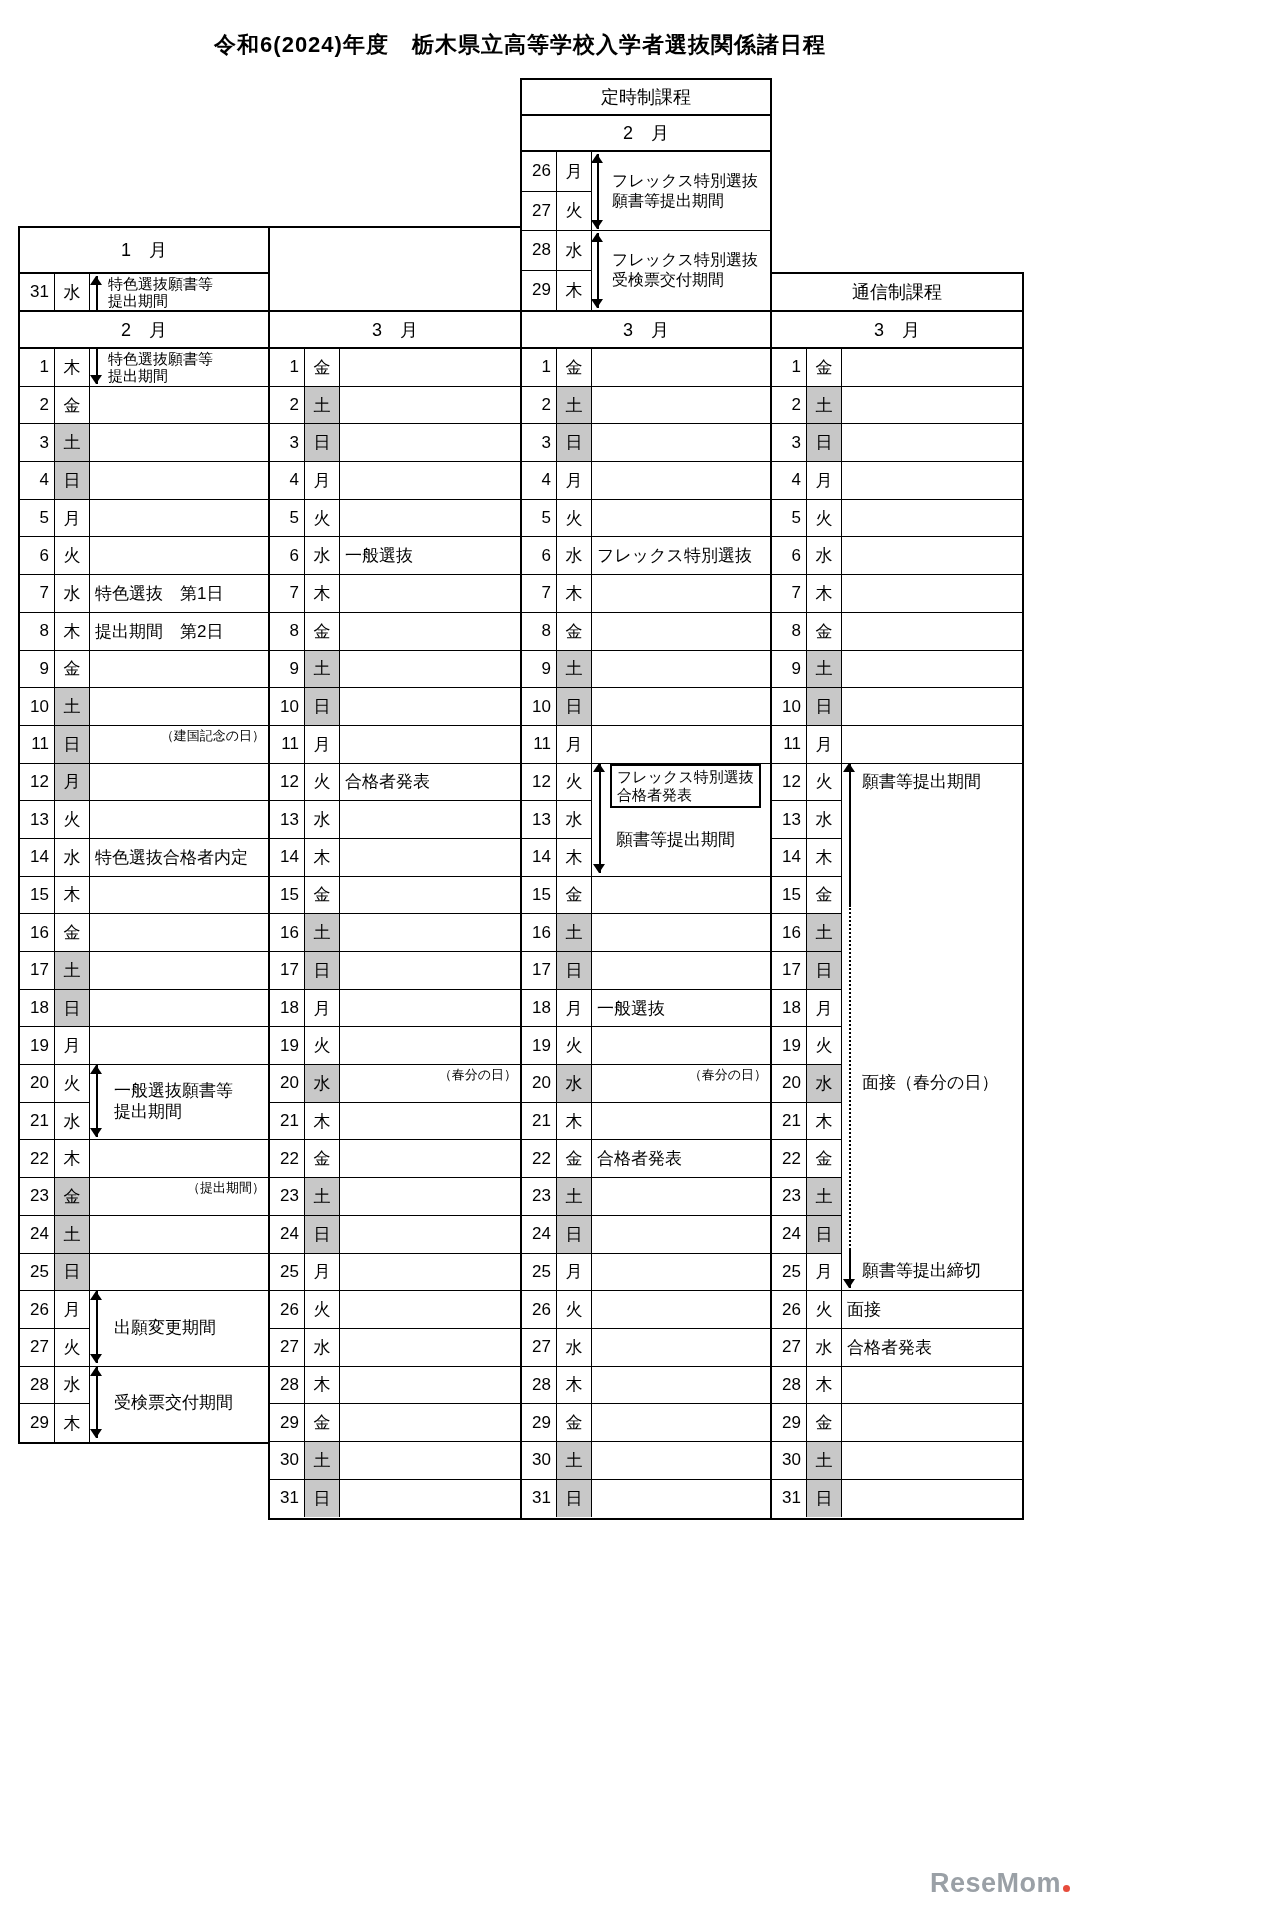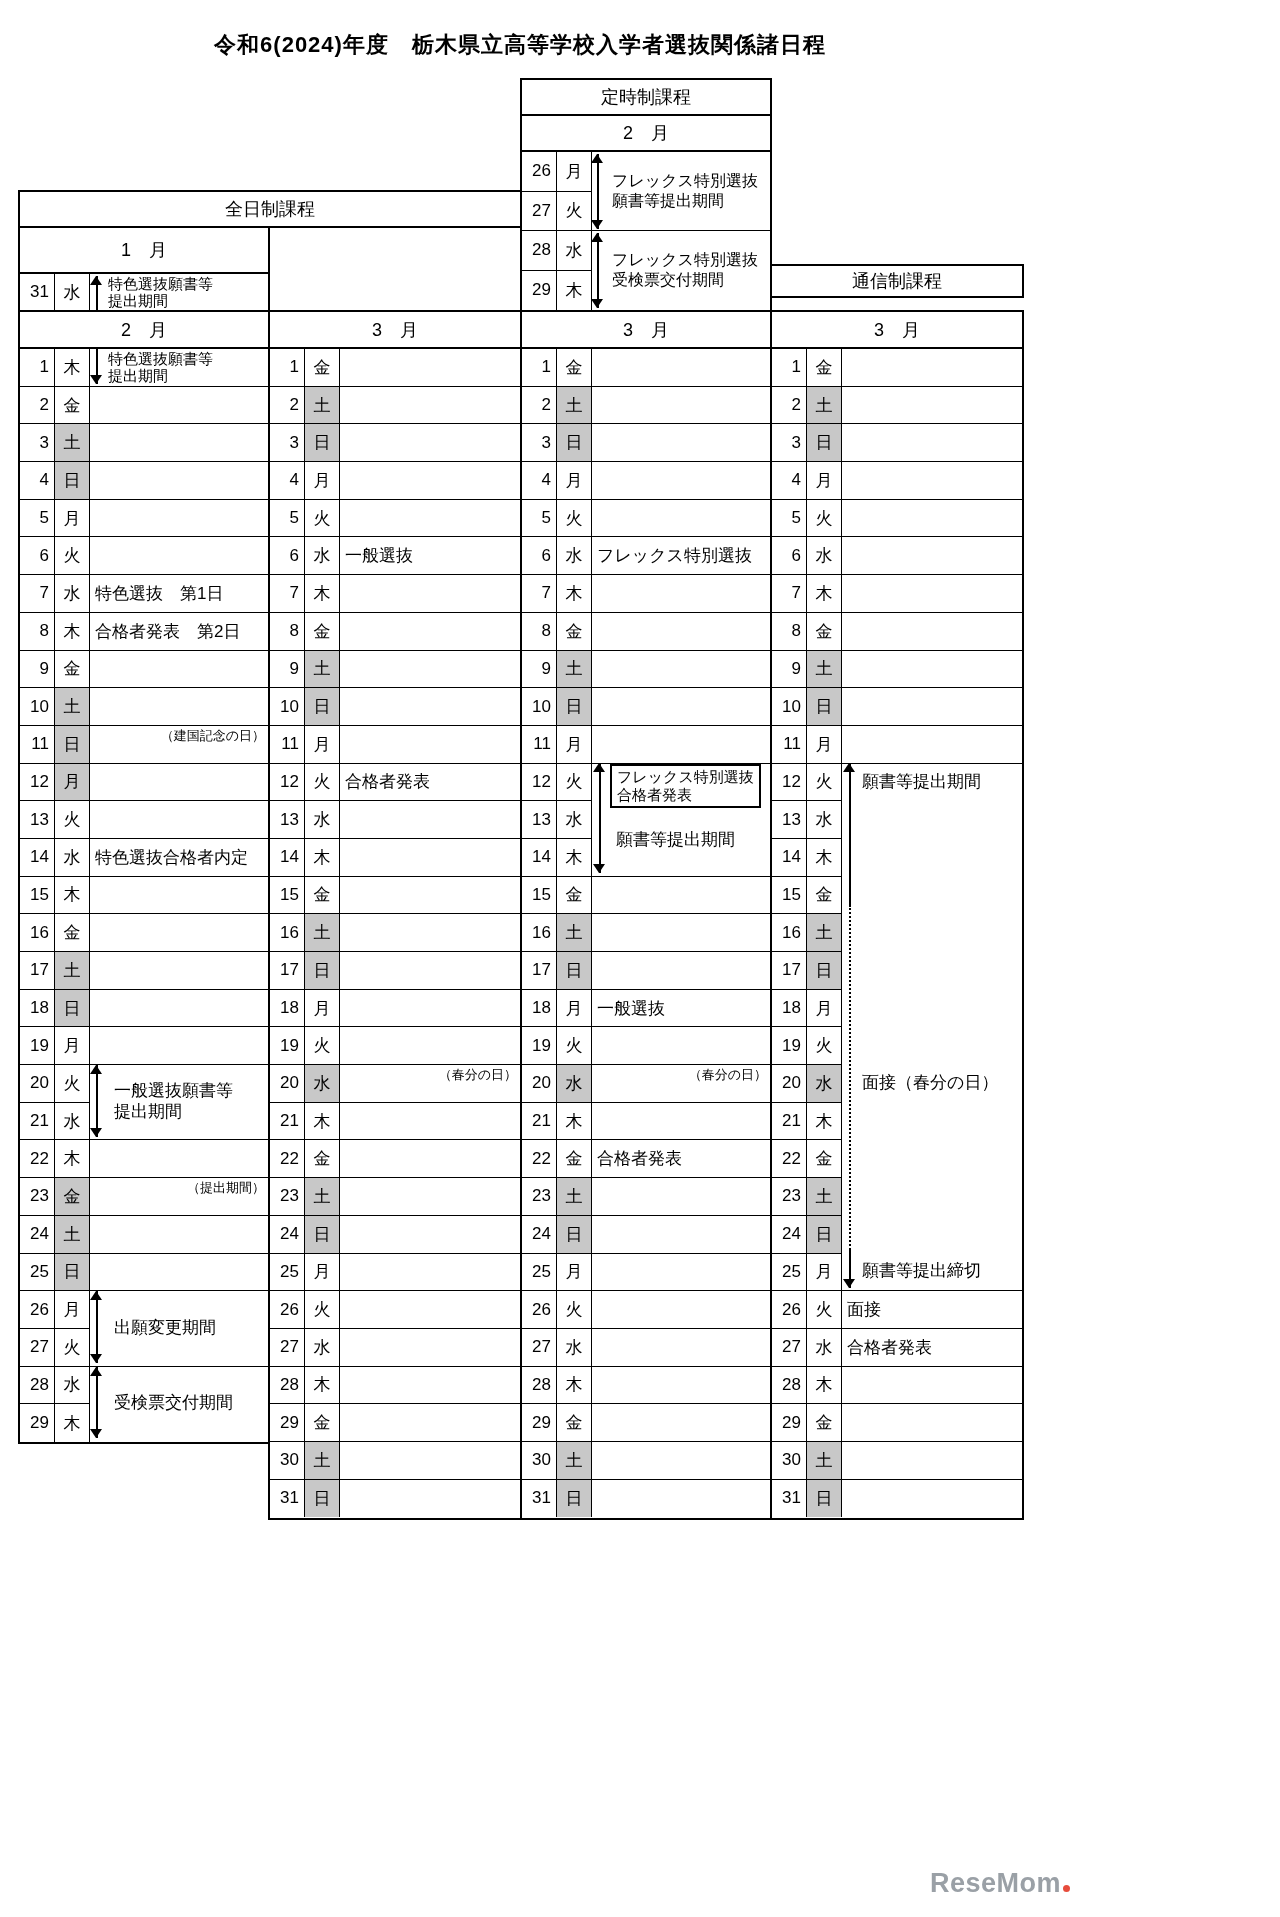--- a/index.html
+++ b/index.html
@@ -17,21 +17,21 @@
   .col{ display:block; }
 
   
   #teiji-header   { left:520px; top:78px;  width:252px; height:38px; }
   #teiji-feb-month{ left:520px; top:114px; width:252px; height:38px; }
   #teiji-feb-rows { left:520px; top:150px; width:252px; height:162px; }
   #zennichi-header{ left:18px;  top:190px; width:504px; height:38px; }
   #jan-month      { left:18px;  top:226px; width:252px; height:48px; }
   #jan-row        { left:18px;  top:272px; width:252px; height:40px; }
   #empty-box      { left:268px; top:226px; width:254px; height:86px; }
-  #tsushin-header { left:770px; top:264px; width:254px; height:34px;font-family:Liberation Serif, serif; }
+  #tsushin-header { left:770px; top:272px; width:254px; height:40px;font-family:Liberation Serif, serif; }
   #feb-month      { left:18px;  top:310px; width:252px; height:39px; }
   #mar-month-1    { left:268px; top:310px; width:254px; height:39px; }
   #mar-month-2    { left:520px; top:310px; width:252px; height:39px; }
   #mar-month-3    { left:770px; top:310px; width:254px; height:39px; }
   #col-zennichi-feb{ left:18px;  top:347px; width:252px; height:1097.3px; }
   #col-zennichi-mar{ left:268px; top:347px; width:254px; height:1172.7px; }
   #col-teiji-mar   { left:520px; top:347px; width:252px; height:1172.7px; }
   #col-tsushin-mar { left:770px; top:347px; width:254px; height:1172.7px; }
 
   
@@ -87,21 +87,20 @@
         <div class="cell dow">水</div>
         <div class="cell note no-b"></div>
       </div>
       <div class="cal-row" style="height: 39.5px;">
         <div class="cell num">29</div>
         <div class="cell dow">木</div>
         <div class="cell note"></div>
       </div>
     </div>
 
-  <div class="box hdr" id="zennichi-header">全日制課程</div>
   <div class="box hdr" id="jan-month">1　月</div>
   <div class="box col" id="jan-row">
       <div class="cal-row" style="height: 36px;">
         <div class="cell num">31</div>
         <div class="cell dow">水</div>
         <div class="cell note"></div>
       </div>
     </div>
   <div class="box" id="empty-box"></div>
   <div class="box hdr" id="tsushin-header">通信制課程</div>
@@ -143,21 +142,21 @@
         <div class="cell note"></div>
       </div>
       <div class="cal-row" style="height: 37.7px;">
         <div class="cell num">7</div>
         <div class="cell dow">水</div>
         <div class="cell note">特色選抜　第1日</div>
       </div>
       <div class="cal-row" style="height: 37.7px;">
         <div class="cell num">8</div>
         <div class="cell dow">木</div>
-        <div class="cell note">合格者発表　第2日</div>
+        <div class="cell note">提出期間　第2日</div>
       </div>
       <div class="cal-row" style="height: 37.7px;">
         <div class="cell num">9</div>
         <div class="cell dow">金</div>
         <div class="cell note"></div>
       </div>
       <div class="cal-row" style="height: 37.7px;">
         <div class="cell num">10</div>
         <div class="cell dow shaded">土</div>
         <div class="cell note"></div>

